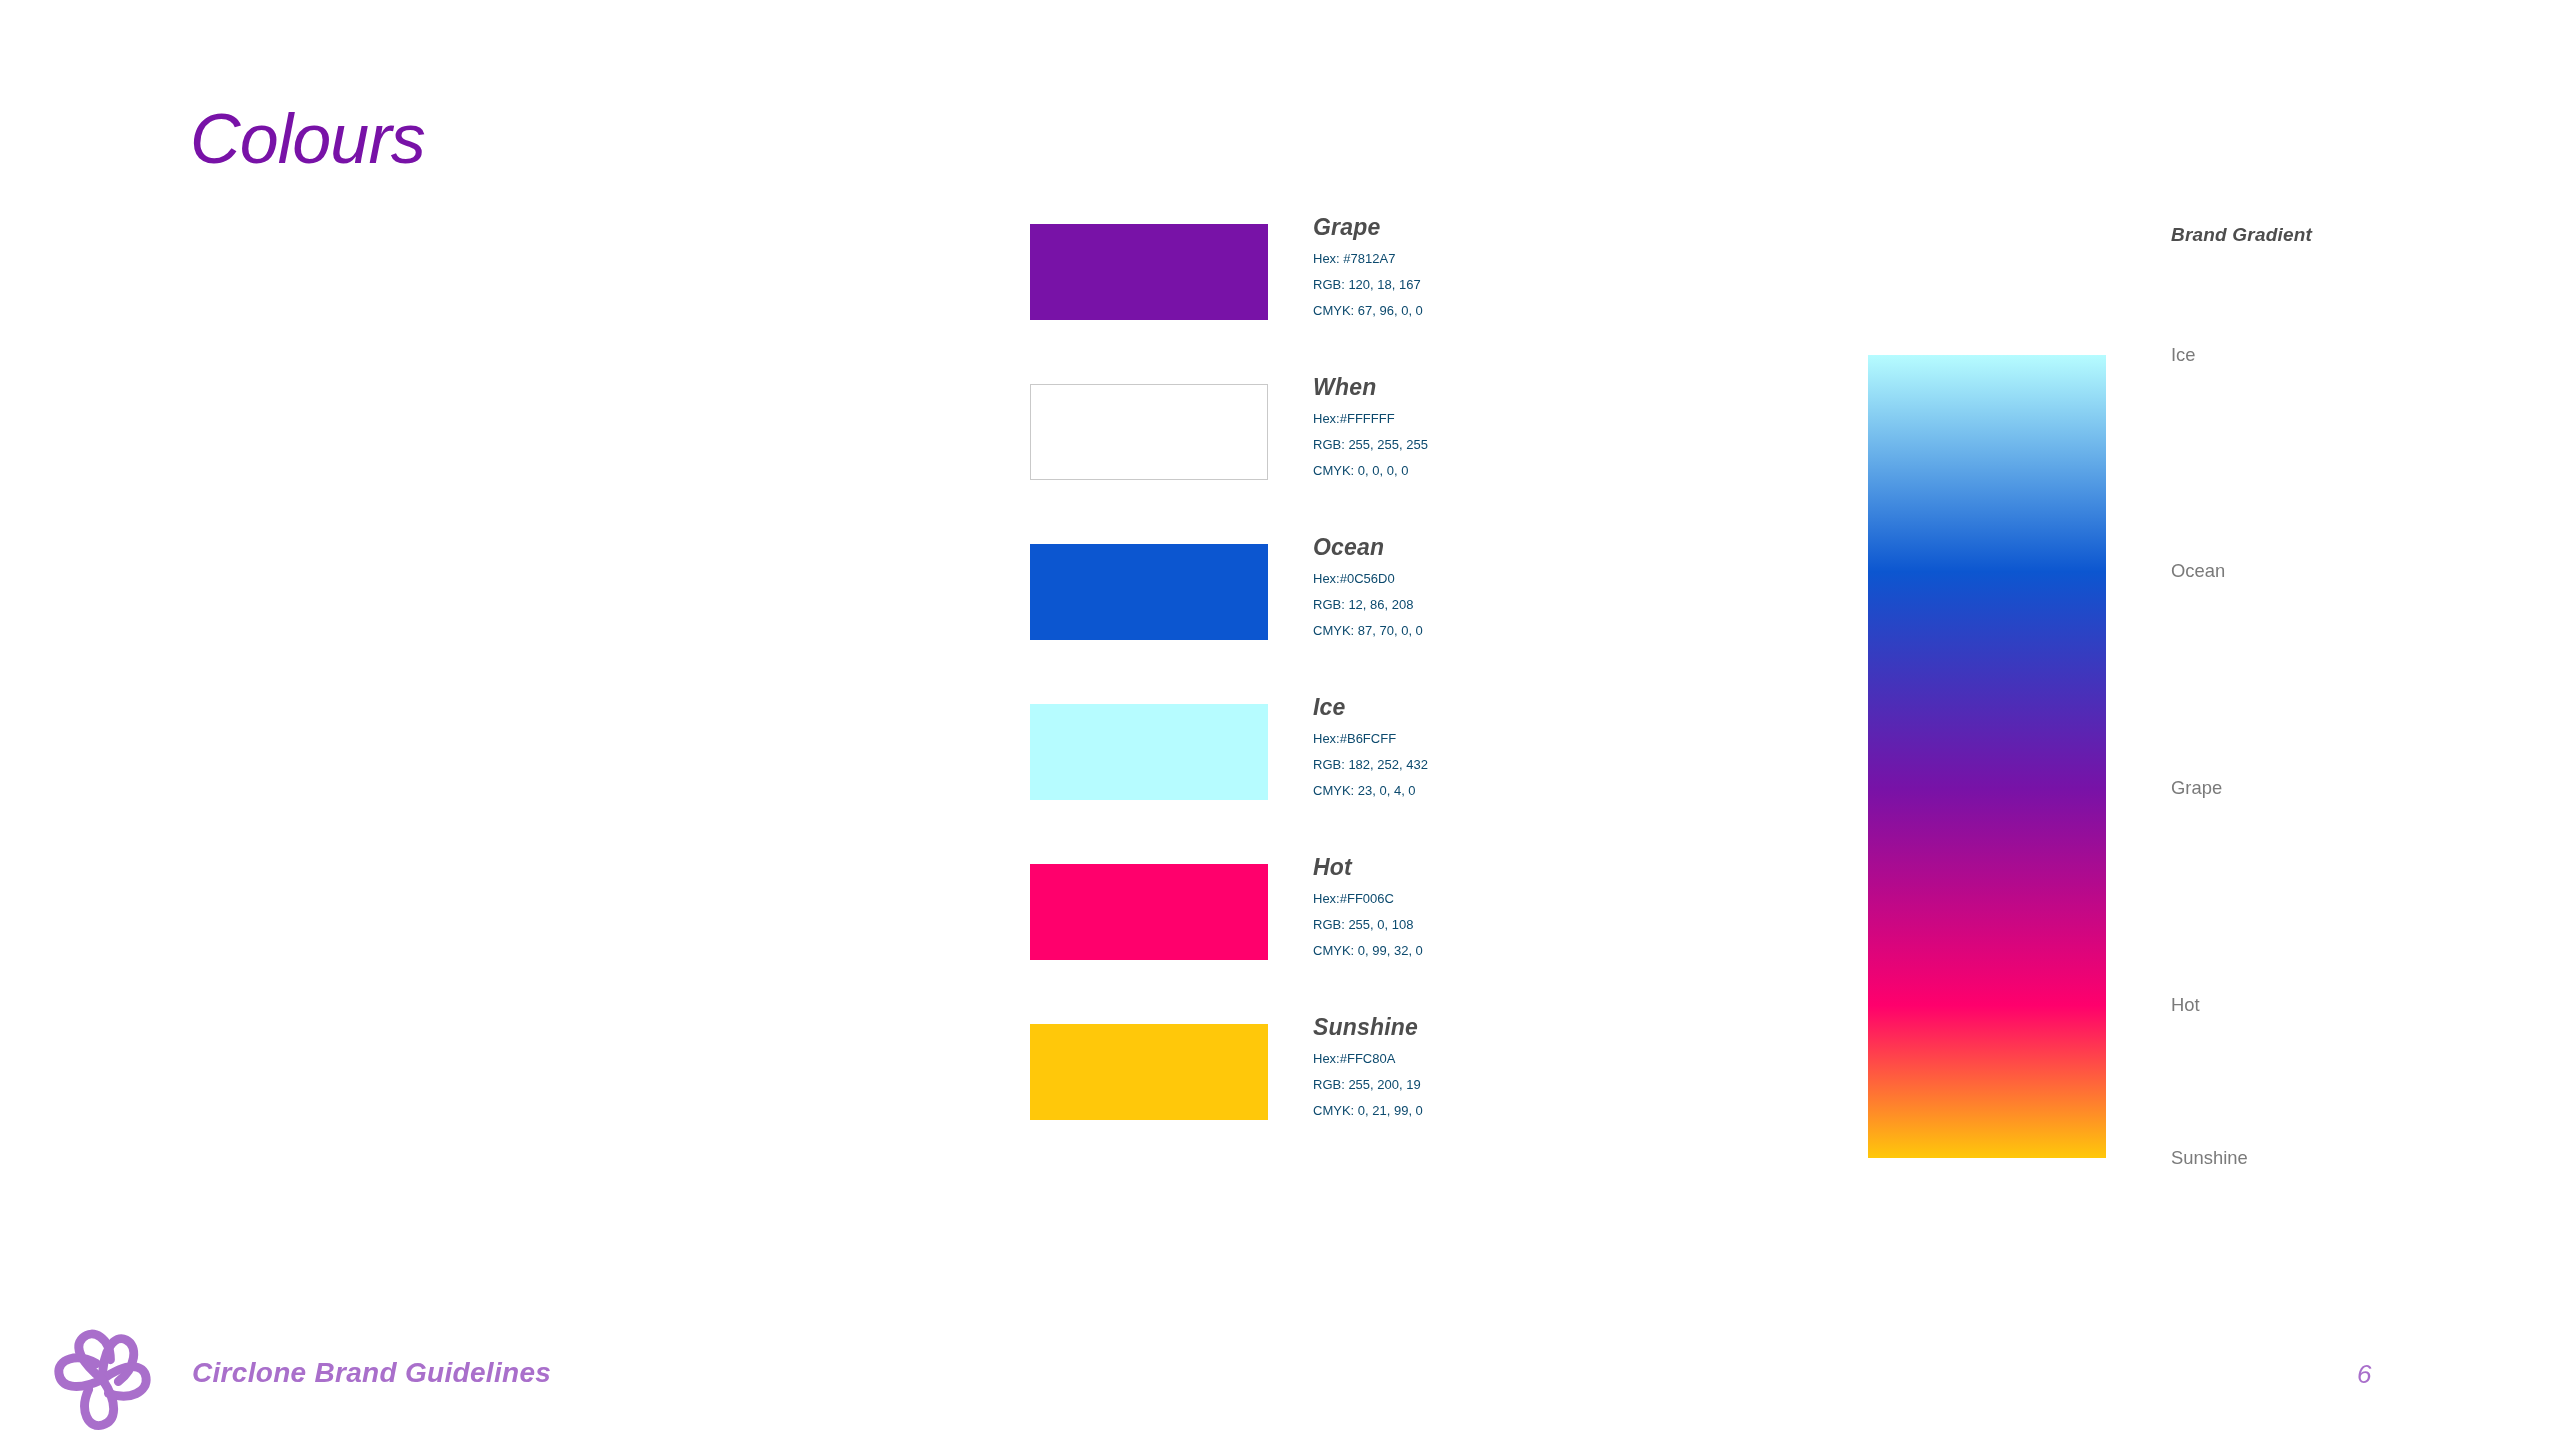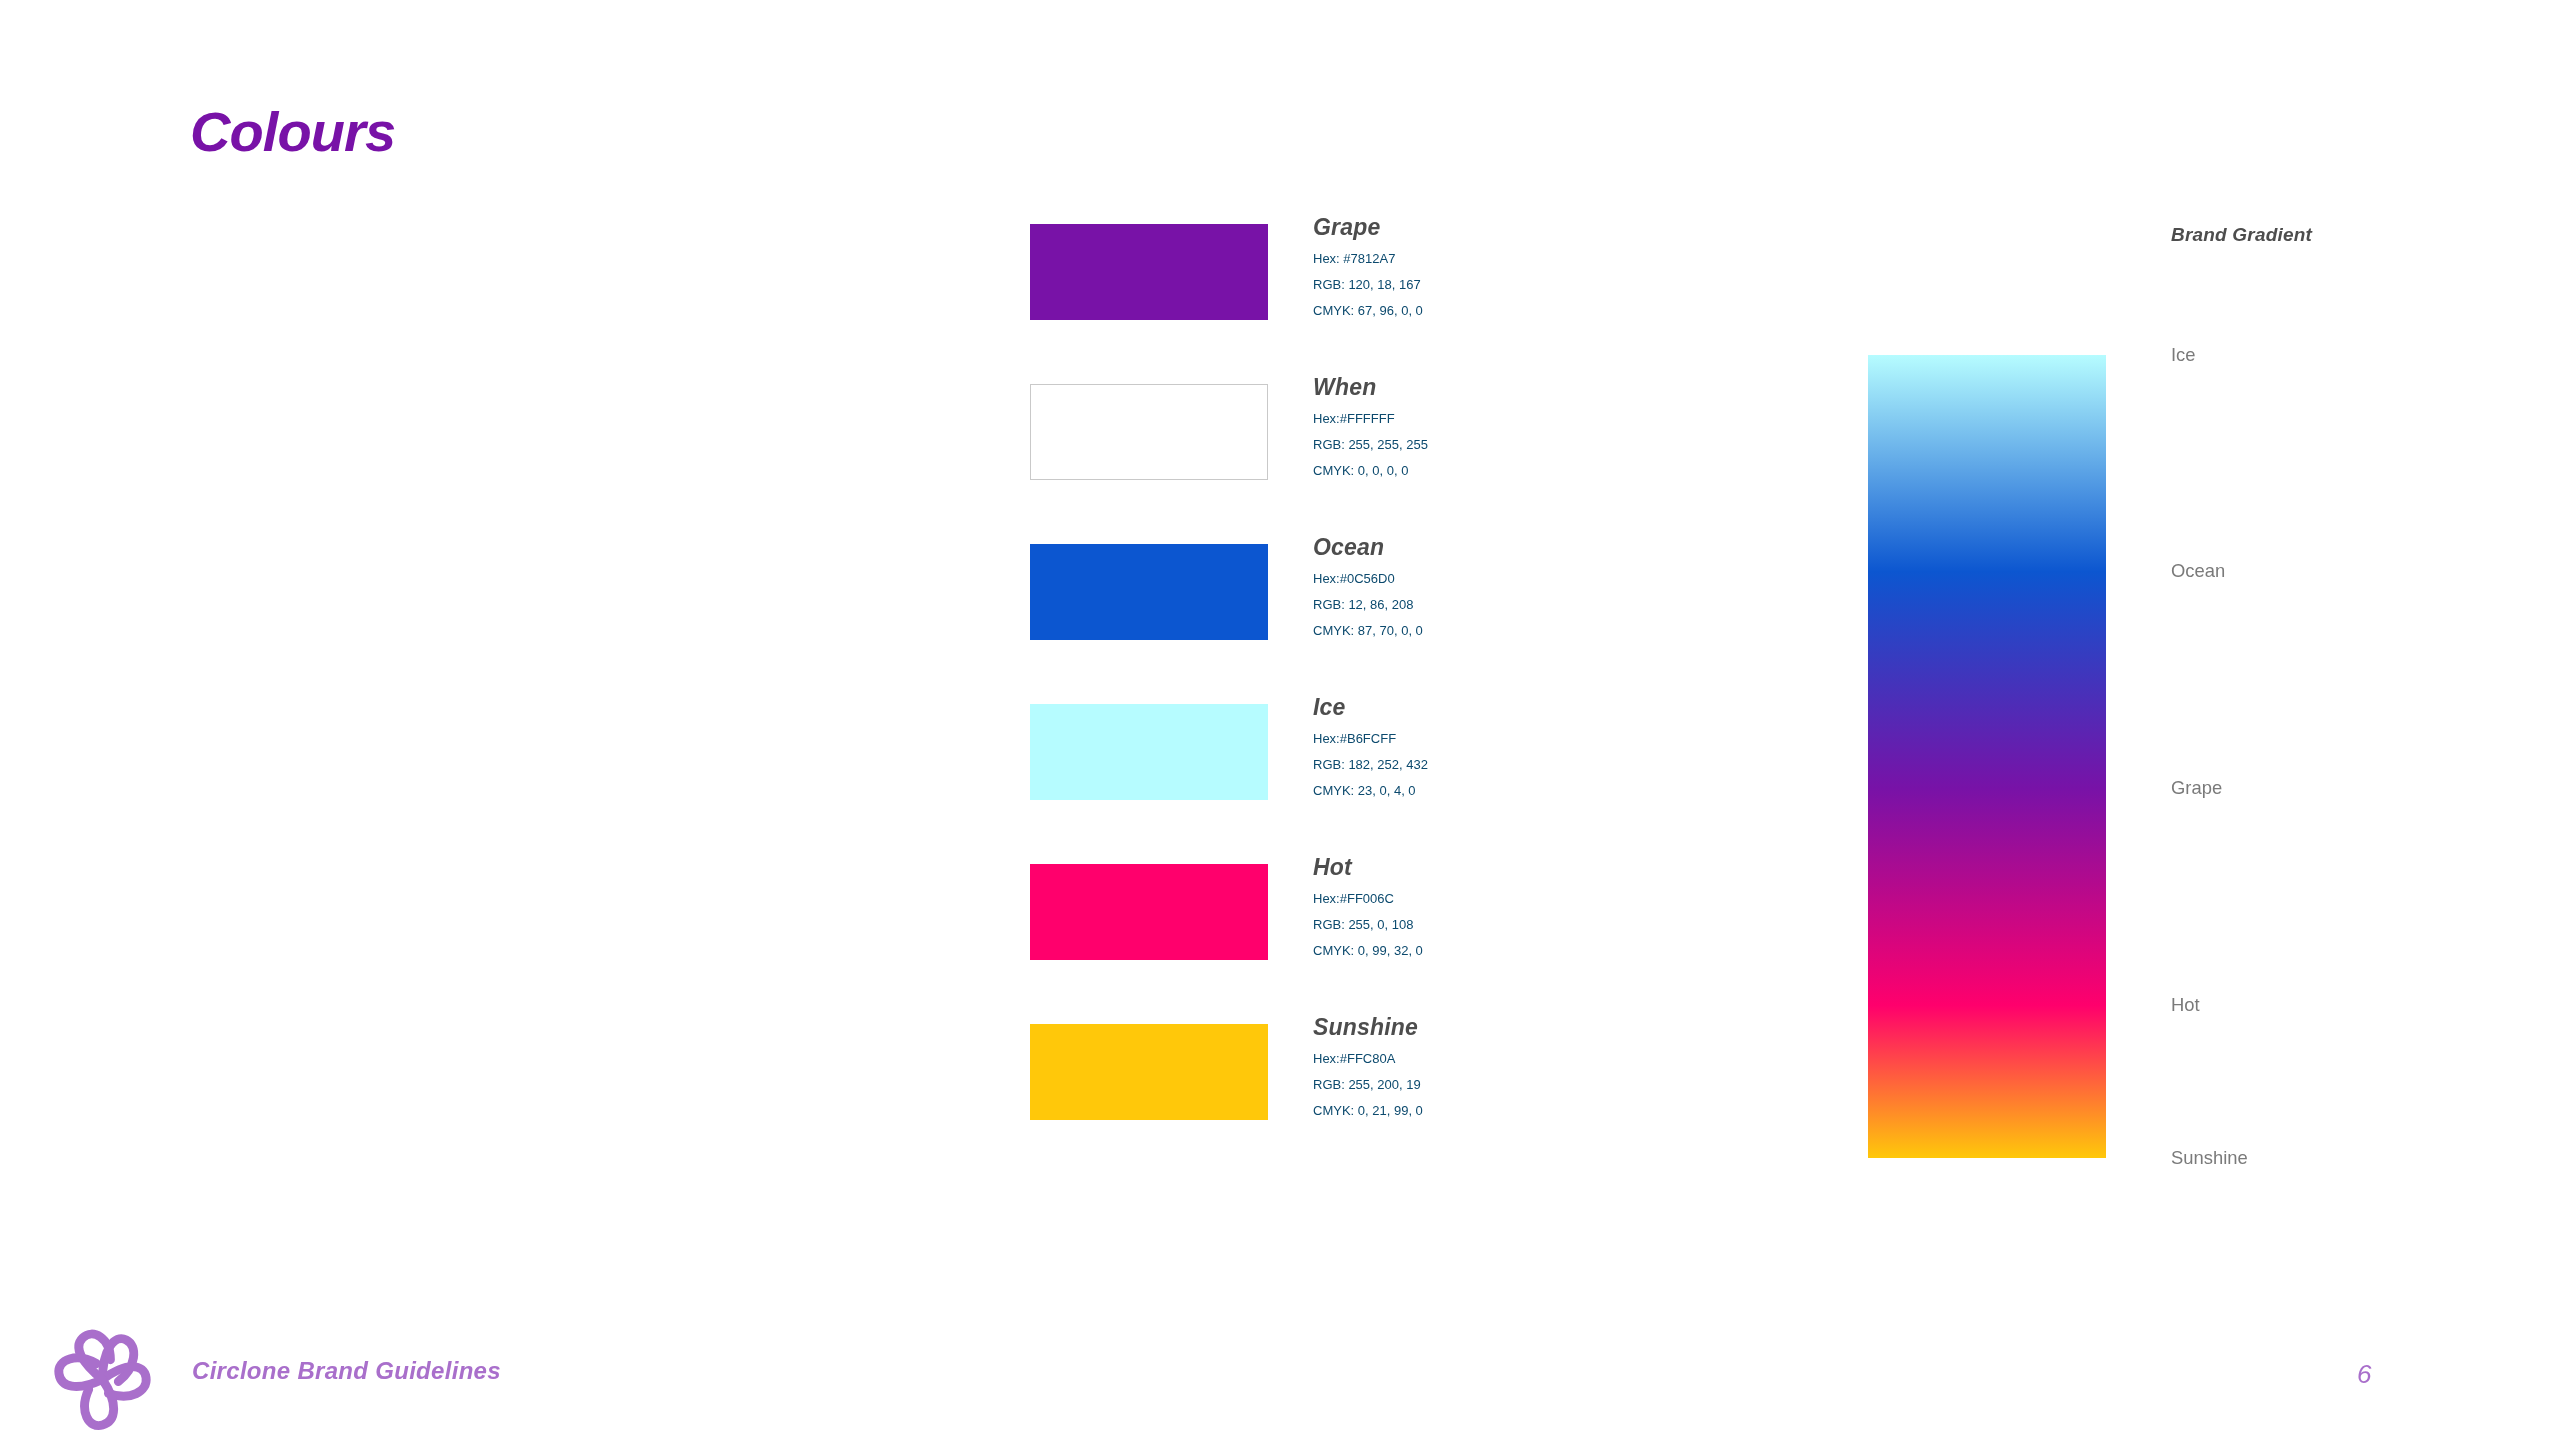--- a/index.html
+++ b/index.html
@@ -13,24 +13,24 @@
     position: relative;
     font-family: "Liberation Sans", sans-serif;
     overflow: hidden;
   }
 
   
   #page-title {
     position: absolute;
     left: 190px;
     top: 104px;
-    font-size: 56px;
+    font-size: 70px;
     line-height: 1;
     font-style: italic;
-    font-weight: 700;
+    font-weight: 400;
     letter-spacing: -0.9px;
     color: #7812A7;
   }
 
   
   #intro {
     position: absolute;
     left: 191px;
     top: 232px;
     width: 552px;
@@ -122,21 +122,21 @@
     position: absolute;
     left: 53px;
     top: 1328px;
     width: 99px;
     height: 103px;
   }
   #footer-text {
     position: absolute;
     left: 192px;
     top: 1357px;
-    font-size: 24px;
+    font-size: 28px;
     font-style: italic;
     font-weight: 700;
     color: #A96FCB;
     letter-spacing: 0.3px;
   }
   #page-number {
     position: absolute;
     left: 2357px;
     top: 1359px;
     font-size: 26px;

